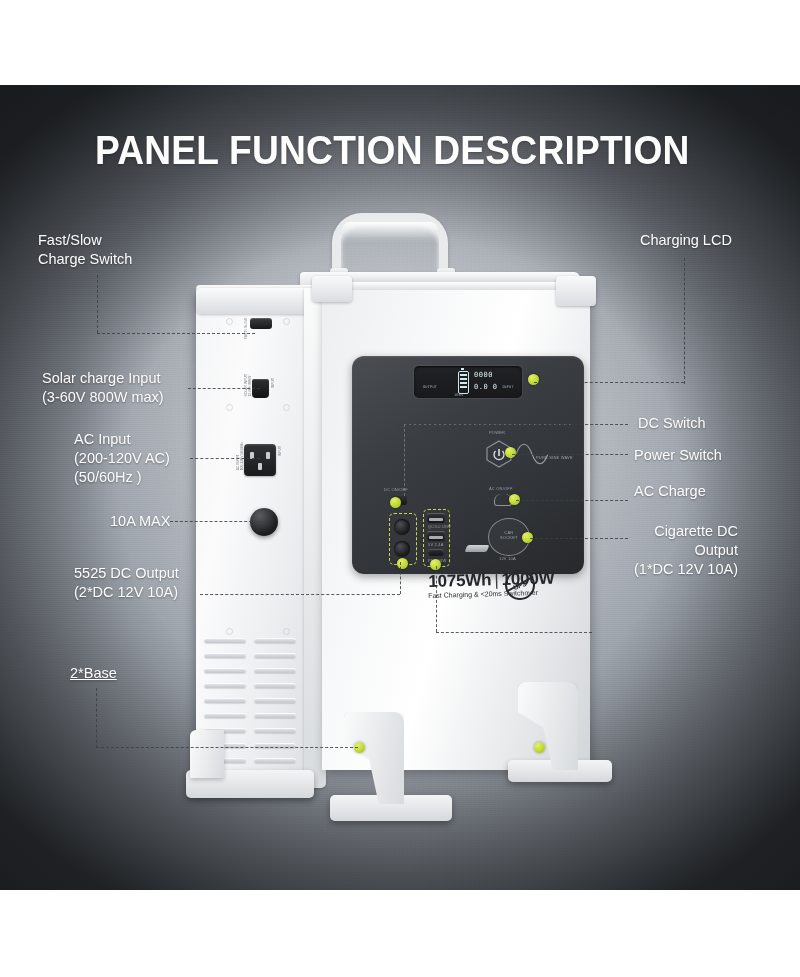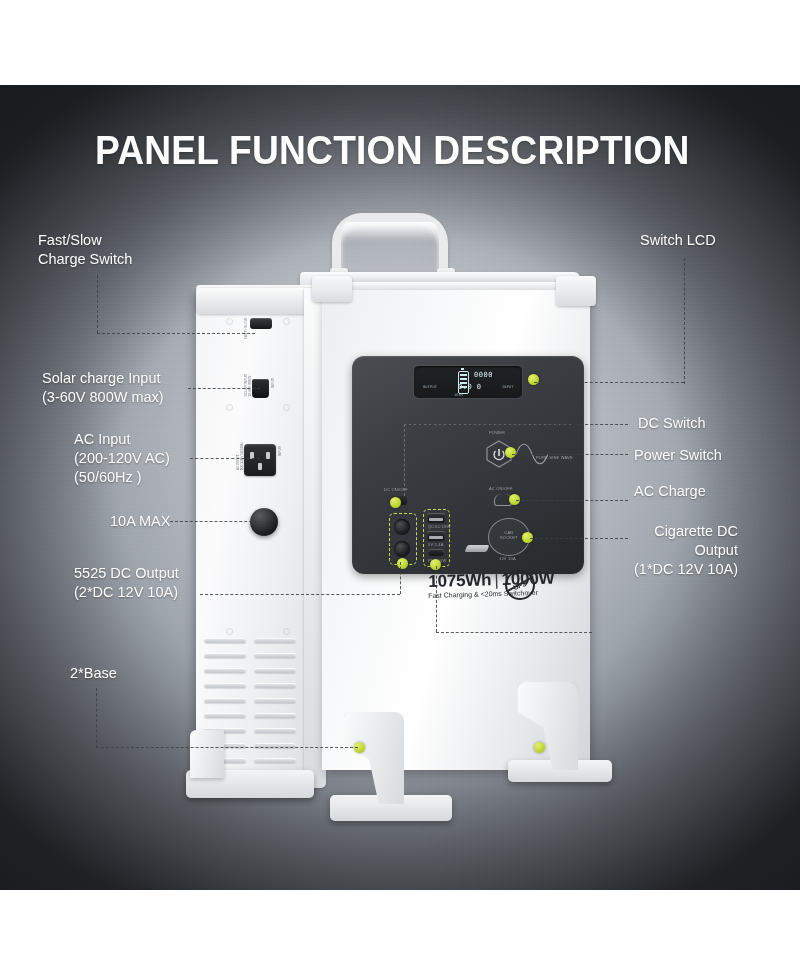--- a/index.html
+++ b/index.html
@@ -256,21 +256,21 @@
 
     <div class="lcd">
       <div class="batt">
         <i style="top:2px"></i>
           <i style="top:6px"></i>
           <i style="top:10px"></i>
           <i style="top:14px"></i>
       </div>
       <div class="battcap"></div>
       <div class="seg" style="left:60px;top:5px;">0000</div>
-      <div class="seg" style="left:44px;top:17px;">0.0 0</div>
+      <div class="seg" style="left:60px;top:17px;">0.0 0</div>
       <div class="tiny" style="left:9px;top:19px;">OUTPUT</div>
       <div class="tiny" style="left:40px;top:27px;">100%</div>
       <div class="tiny" style="left:88px;top:19px;">INPUT</div>
     </div>
     <div class="dot" style="left:528px;top:374px;"></div>
 
     <div class="pwrHex">
       <svg width="26" height="28" viewBox="0 0 26 28">
         <polygon points="13,1 25,8 25,20 13,27 1,20 1,8" fill="none" stroke="#8f949a" stroke-width="1.2"></polygon>
         <path d="M13 9 L13 16" stroke="#dfe3e7" stroke-width="1.6"></path>
@@ -378,23 +378,23 @@
   <div class="cl r" style="left:38px;top:231px;">Fast/Slow
 Charge Switch</div>
   <div class="cl r" style="left:42px;top:369px;">Solar charge Input
 (3-60V 800W max)</div>
   <div class="cl r" style="left:74px;top:430px;">AC Input
 (200-120V AC)
 (50/60Hz )</div>
   <div class="cl r" style="left:110px;top:512px;">10A MAX</div>
   <div class="cl r" style="left:74px;top:564px;">5525 DC Output
 (2*DC 12V 10A)</div>
-  <div class="cl r" style="left:70px;top:664px;">2*Base</div>
-
-  <div class="cl l" style="left:640px;top:231px;">Switch LCD</div>
+  <div class="cl r" style="left:70px;top:664px;text-decoration:underline;">2*Base</div>
+
+  <div class="cl l" style="left:640px;top:231px;">Charging LCD</div>
   <div class="cl l" style="left:638px;top:414px;">DC Switch</div>
   <div class="cl l" style="left:634px;top:446px;">Power Switch</div>
   <div class="cl l" style="left:634px;top:482px;">AC Charge</div>
   <div class="cl l" style="left:634px;top:522px;">Cigarette DC
 Output
 (1*DC 12V 10A)</div>
 
 </div>
 
 </body></html>

